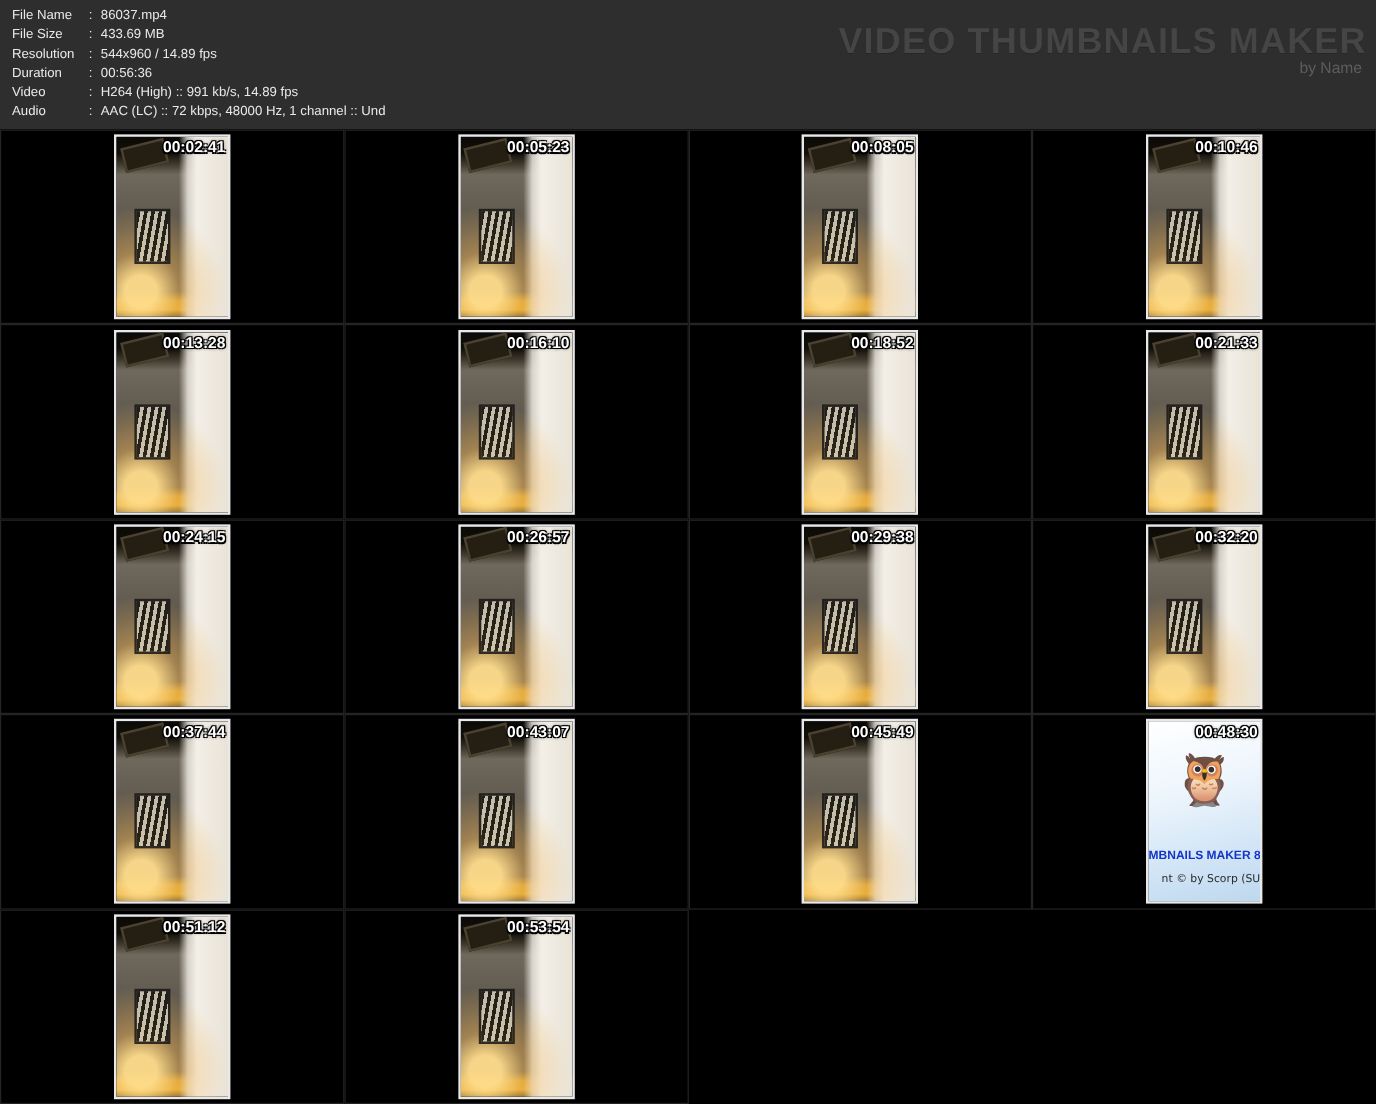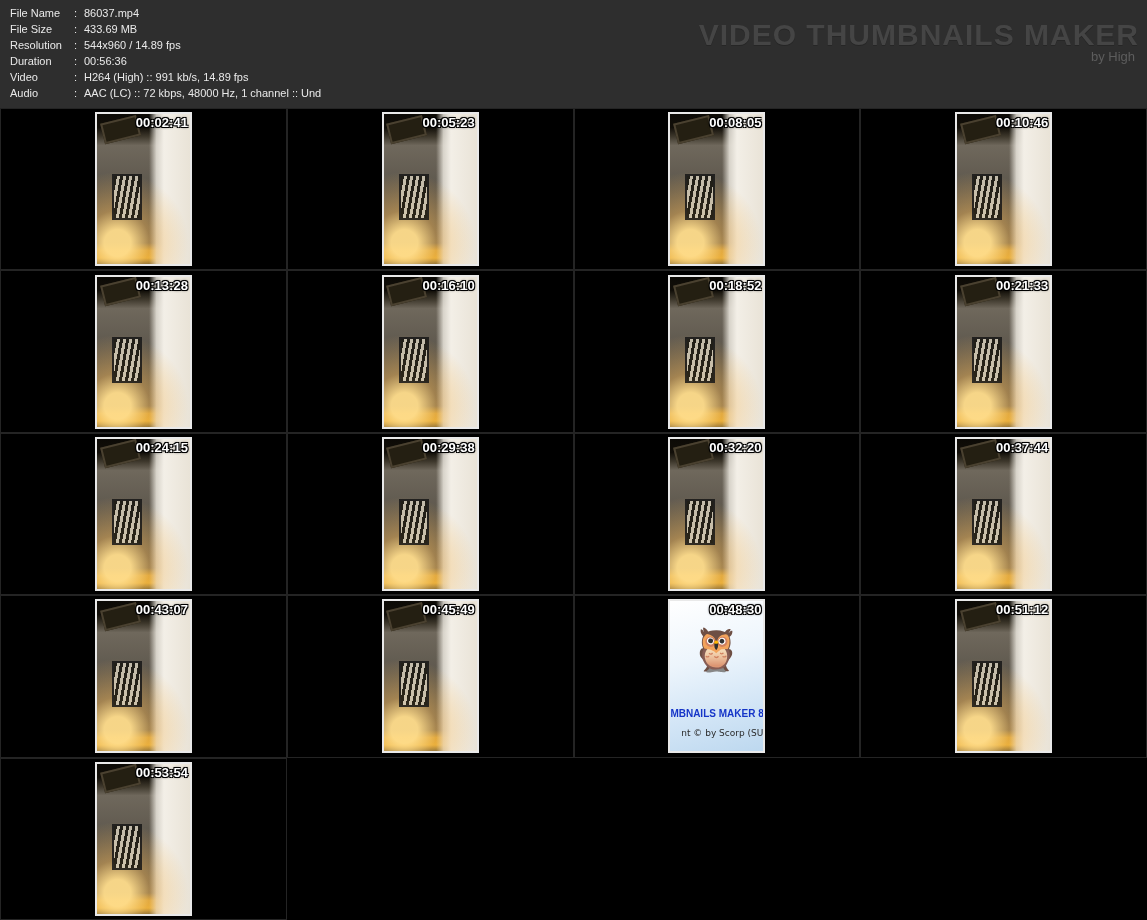--- a/index.html
+++ b/index.html
@@ -99,21 +99,21 @@
           <span class="info-value">H264 (High) :: 991 kb/s, 14.89 fps</span>
         </div>
         <div class="info-row">
           <span class="info-label">Audio</span>
           <span class="info-colon">:</span>
           <span class="info-value">AAC (LC) :: 72 kbps, 48000 Hz, 1 channel :: Und</span>
         </div>
       </div>
     <div class="vtm-logo">
       <div class="vtm-logo-title">VIDEO THUMBNAILS MAKER</div>
-      <div class="vtm-logo-byline">by High</div>
+      <div class="vtm-logo-byline">by Name</div>
     </div>
   </div>
   <div class="grid">
       <div class="cell">
         <div class="thumb">
           <div class="scene"></div>
           <div class="timestamp">00:02:41</div>
         </div>
       </div>
       <div class="cell">
@@ -155,20 +155,26 @@
       <div class="cell">
         <div class="thumb">
           <div class="scene"></div>
           <div class="timestamp">00:21:33</div>
         </div>
       </div>
       <div class="cell">
         <div class="thumb">
           <div class="scene"></div>
           <div class="timestamp">00:24:15</div>
+        </div>
+      </div>
+      <div class="cell">
+        <div class="thumb">
+          <div class="scene"></div>
+          <div class="timestamp">00:26:57</div>
         </div>
       </div>
       <div class="cell">
         <div class="thumb">
           <div class="scene"></div>
           <div class="timestamp">00:29:38</div>
         </div>
       </div>
       <div class="cell">
         <div class="thumb">

